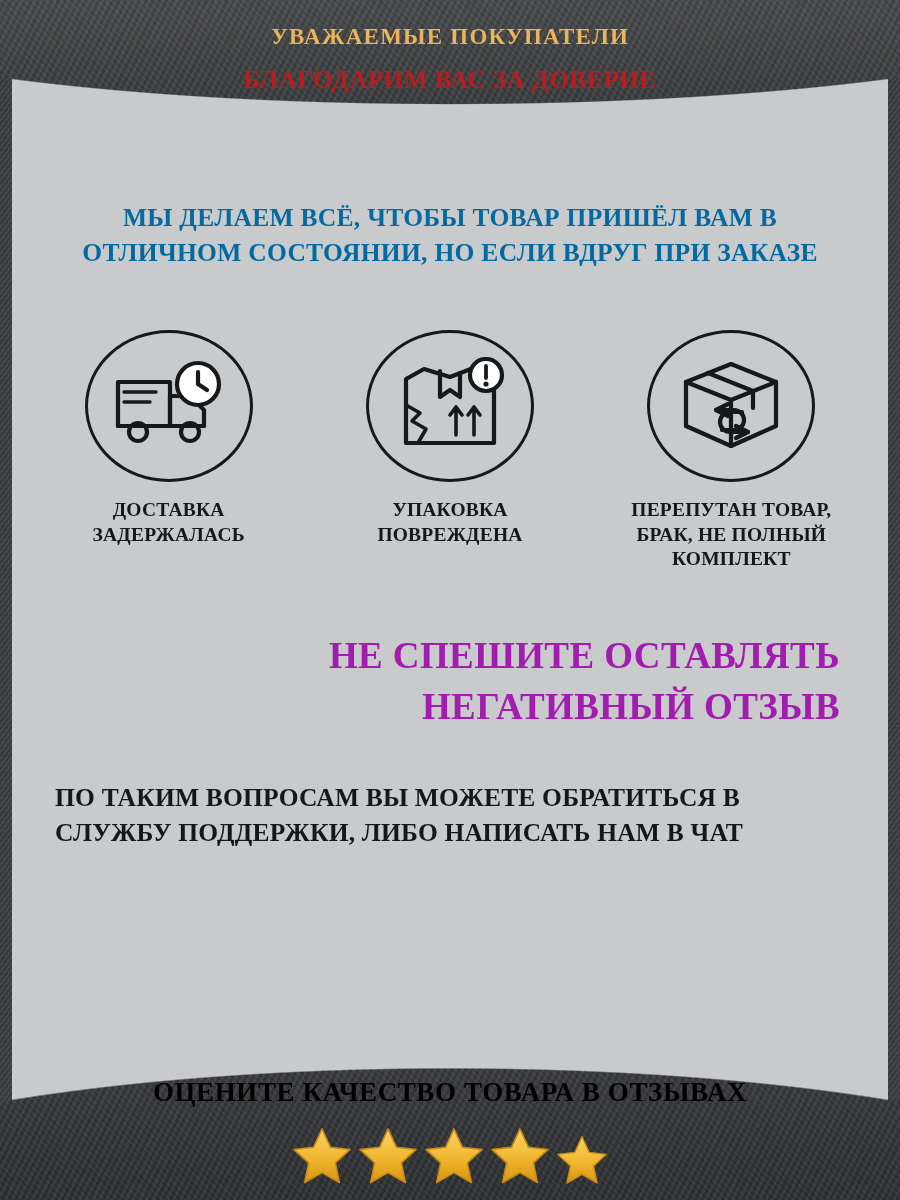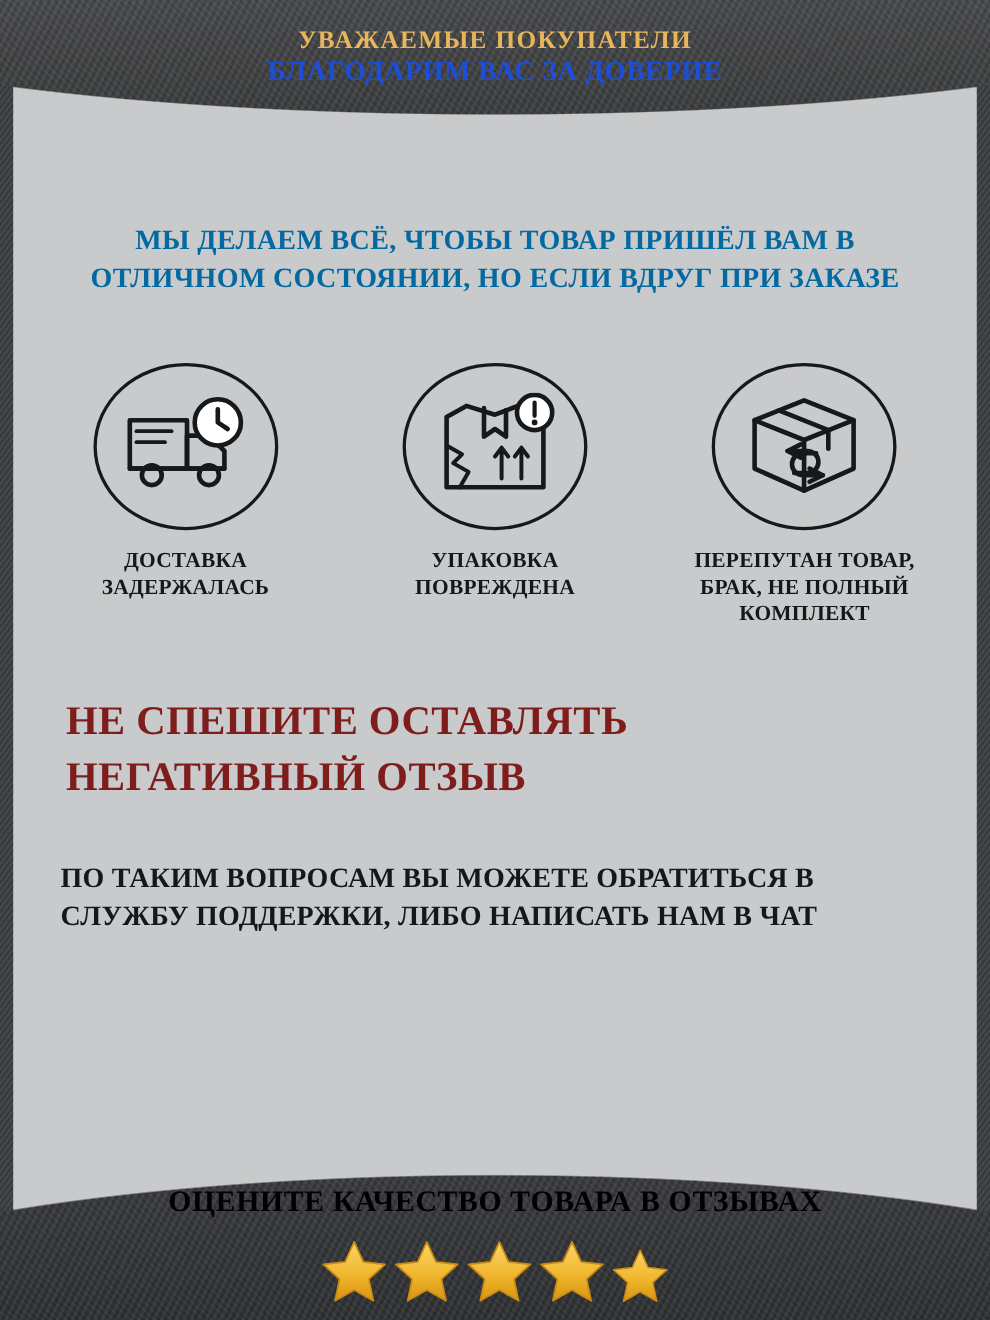--- a/index.html
+++ b/index.html
@@ -52,25 +52,25 @@
     text-align: center;
   }
   .header-title {
     font-size: 23px;
     font-weight: 700;
     letter-spacing: 1.2px;
     color: #e8b55c;
     text-transform: uppercase;
   }
   .header-sub {
-    margin-top: 0;
+    margin-top: 14px;
     font-size: 25px;
     font-weight: 700;
     line-height: 1.28;
-    color: #1d4ed8;
+    color: #b91c1c;
     text-transform: uppercase;
     letter-spacing: .5px;
   }
 
   
   .intro {
     position: absolute;
     top: 200px;
     left: 60px;
     right: 60px;
@@ -118,25 +118,25 @@
     text-transform: uppercase;
     letter-spacing: .2px;
   }
 
   
   .headline {
     position: absolute;
     top: 630px;
     left: 60px;
     right: 60px;
-    text-align: left;
+    text-align: right;
     font-size: 37px;
     font-weight: 700;
     line-height: 1.38;
-    color: #7f1d1d;
+    color: #a21caf;
     text-transform: uppercase;
     letter-spacing: .4px;
   }
 
   .support-text {
     position: absolute;
     top: 780px;
     left: 55px;
     right: 55px;
     text-align: left;

